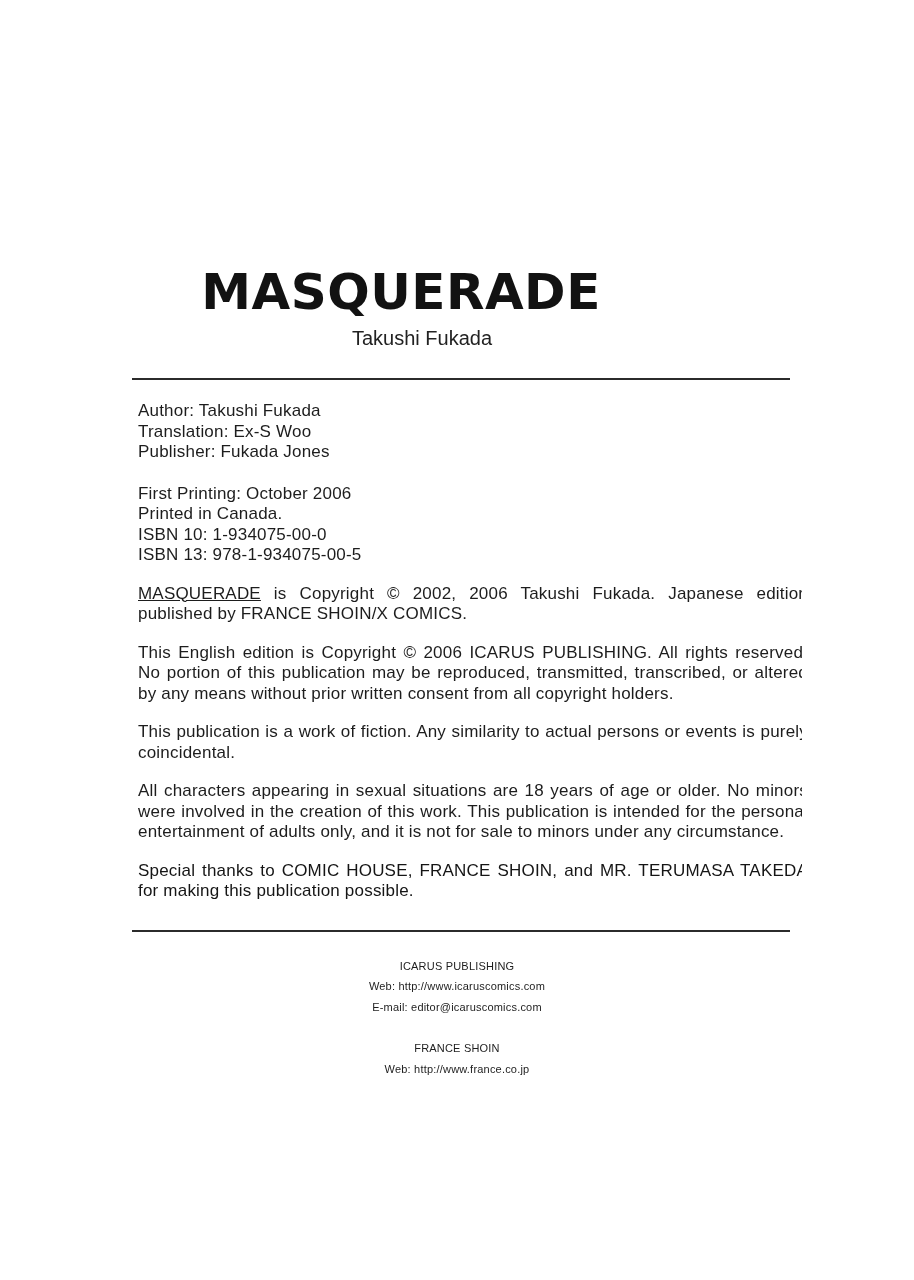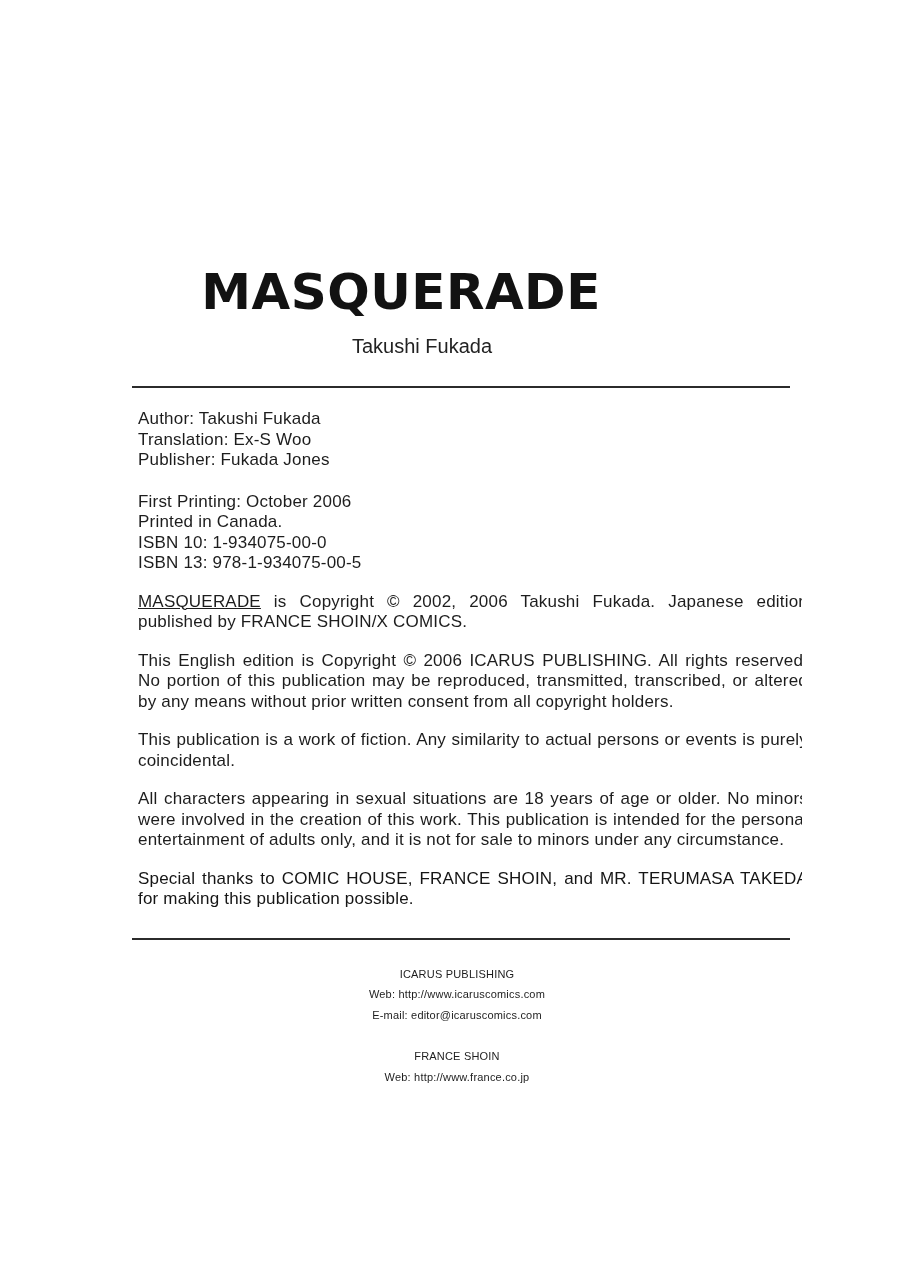--- a/index.html
+++ b/index.html
@@ -19,21 +19,21 @@
   .book-title {
     margin: 0;
     font-family: "DejaVu Sans", "Liberation Sans", sans-serif;
     font-weight: bold;
     font-size: 50px;
     line-height: 56px;
     letter-spacing: 0.5px;
     color: #121212;
   }
   .book-author {
-    margin-top: 14px;
+    margin-top: 6px;
     font-size: 20px;
     line-height: 24px;
     color: #222222;
     padding-left: 42px;
   }
   hr.rule {
     border: none;
     border-top: 2px solid #2b2b2b;
     width: 658px;
     margin: 28px 0 0 132px;

